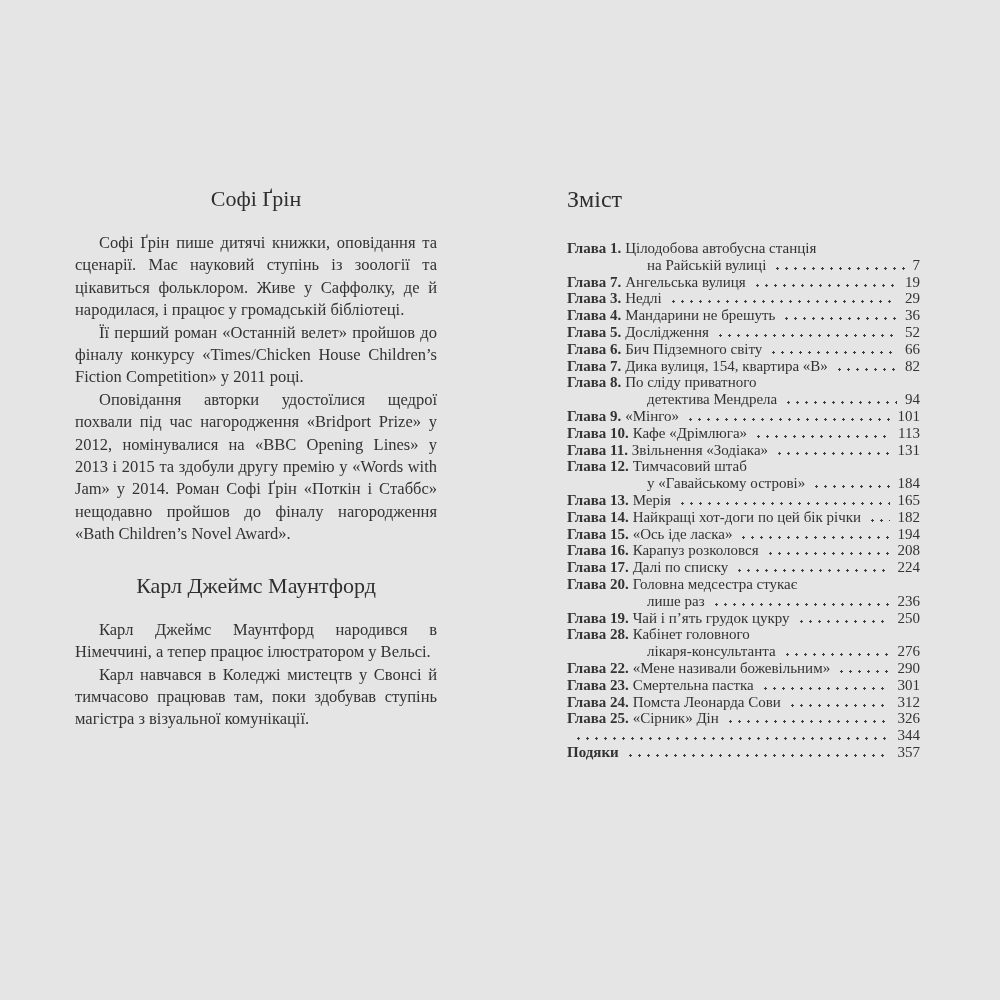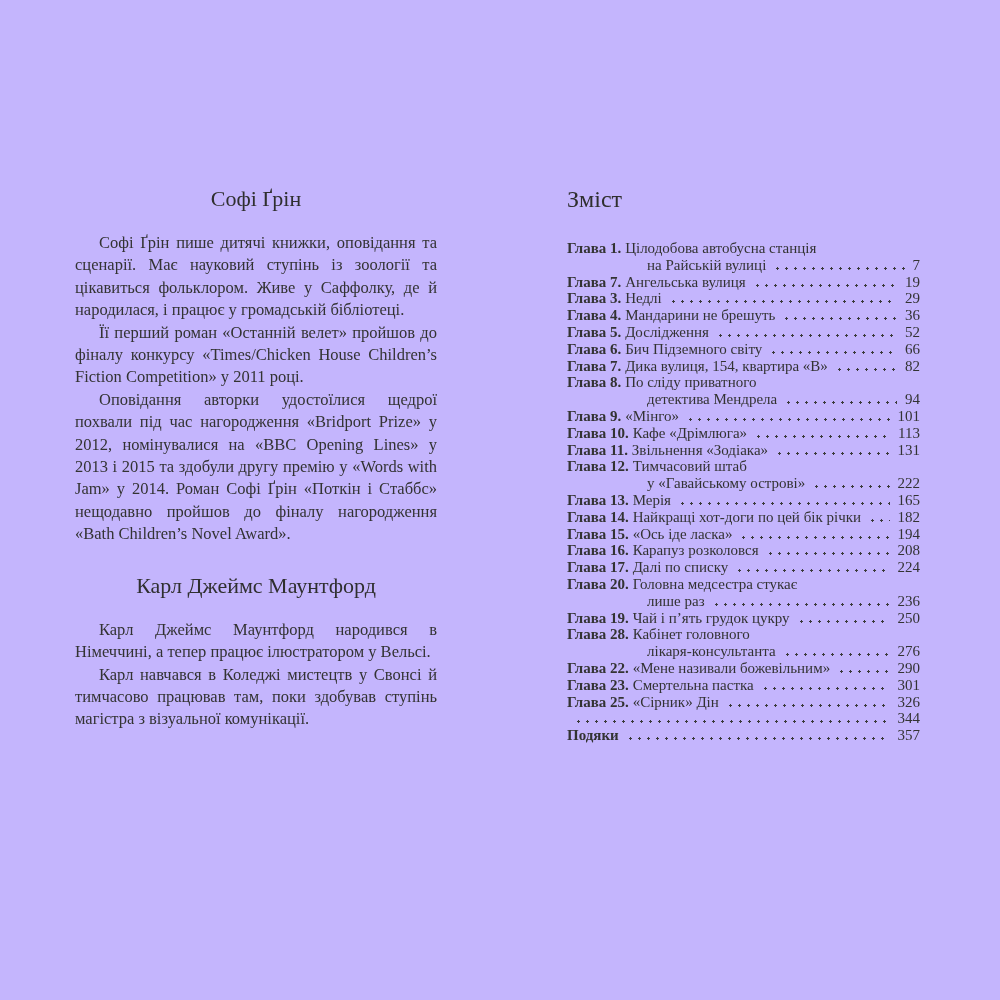--- a/index.html
+++ b/index.html
@@ -4,21 +4,21 @@
 <style>
   html, body {
     margin: 0;
     padding: 0;
     background: #ffffff;
   }
   #canvas {
     position: relative;
     width: 1000px;
     height: 1000px;
-    background: #c4b5fd;
+    background: #e5e5e5;
     font-family: "Liberation Serif", "DejaVu Serif", serif;
     color: #333333;
     overflow: hidden;
   }
   .page {
     position: absolute;
     top: 186px;
   }
   #left-page {
     left: 75px;
@@ -165,21 +165,21 @@
           <span class="toc-text"><b class="toc-label">Глава 11.</b> Звільнення «Зодіака»</span>
           <span class="toc-leader"></span>
           <span class="toc-page">131</span>
         </div>
         <div class="toc-line">
           <span class="toc-text"><b class="toc-label">Глава 12.</b> Тимчасовий штаб</span>
         </div>
         <div class="toc-line toc-cont">
           <span class="toc-text">у «Гавайському острові»</span>
           <span class="toc-leader"></span>
-          <span class="toc-page">222</span>
+          <span class="toc-page">184</span>
         </div>
         <div class="toc-line">
           <span class="toc-text"><b class="toc-label">Глава 13.</b> Мерія</span>
           <span class="toc-leader"></span>
           <span class="toc-page">165</span>
         </div>
         <div class="toc-line">
           <span class="toc-text"><b class="toc-label">Глава 14.</b> Найкращі хот-доги по цей бік річки</span>
           <span class="toc-leader"></span>
           <span class="toc-page">182</span>
@@ -222,20 +222,25 @@
         </div>
         <div class="toc-line">
           <span class="toc-text"><b class="toc-label">Глава 22.</b> «Мене називали божевільним»</span>
           <span class="toc-leader"></span>
           <span class="toc-page">290</span>
         </div>
         <div class="toc-line">
           <span class="toc-text"><b class="toc-label">Глава 23.</b> Смертельна пастка</span>
           <span class="toc-leader"></span>
           <span class="toc-page">301</span>
+        </div>
+        <div class="toc-line">
+          <span class="toc-text"><b class="toc-label">Глава 24.</b> Помста Леонарда Сови</span>
+          <span class="toc-leader"></span>
+          <span class="toc-page">312</span>
         </div>
         <div class="toc-line">
           <span class="toc-text"><b class="toc-label">Глава 25.</b> «Сірник» Дін</span>
           <span class="toc-leader"></span>
           <span class="toc-page">326</span>
         </div>
         <div class="toc-line">
           <span class="toc-leader"></span>
           <span class="toc-page">344</span>
         </div>

